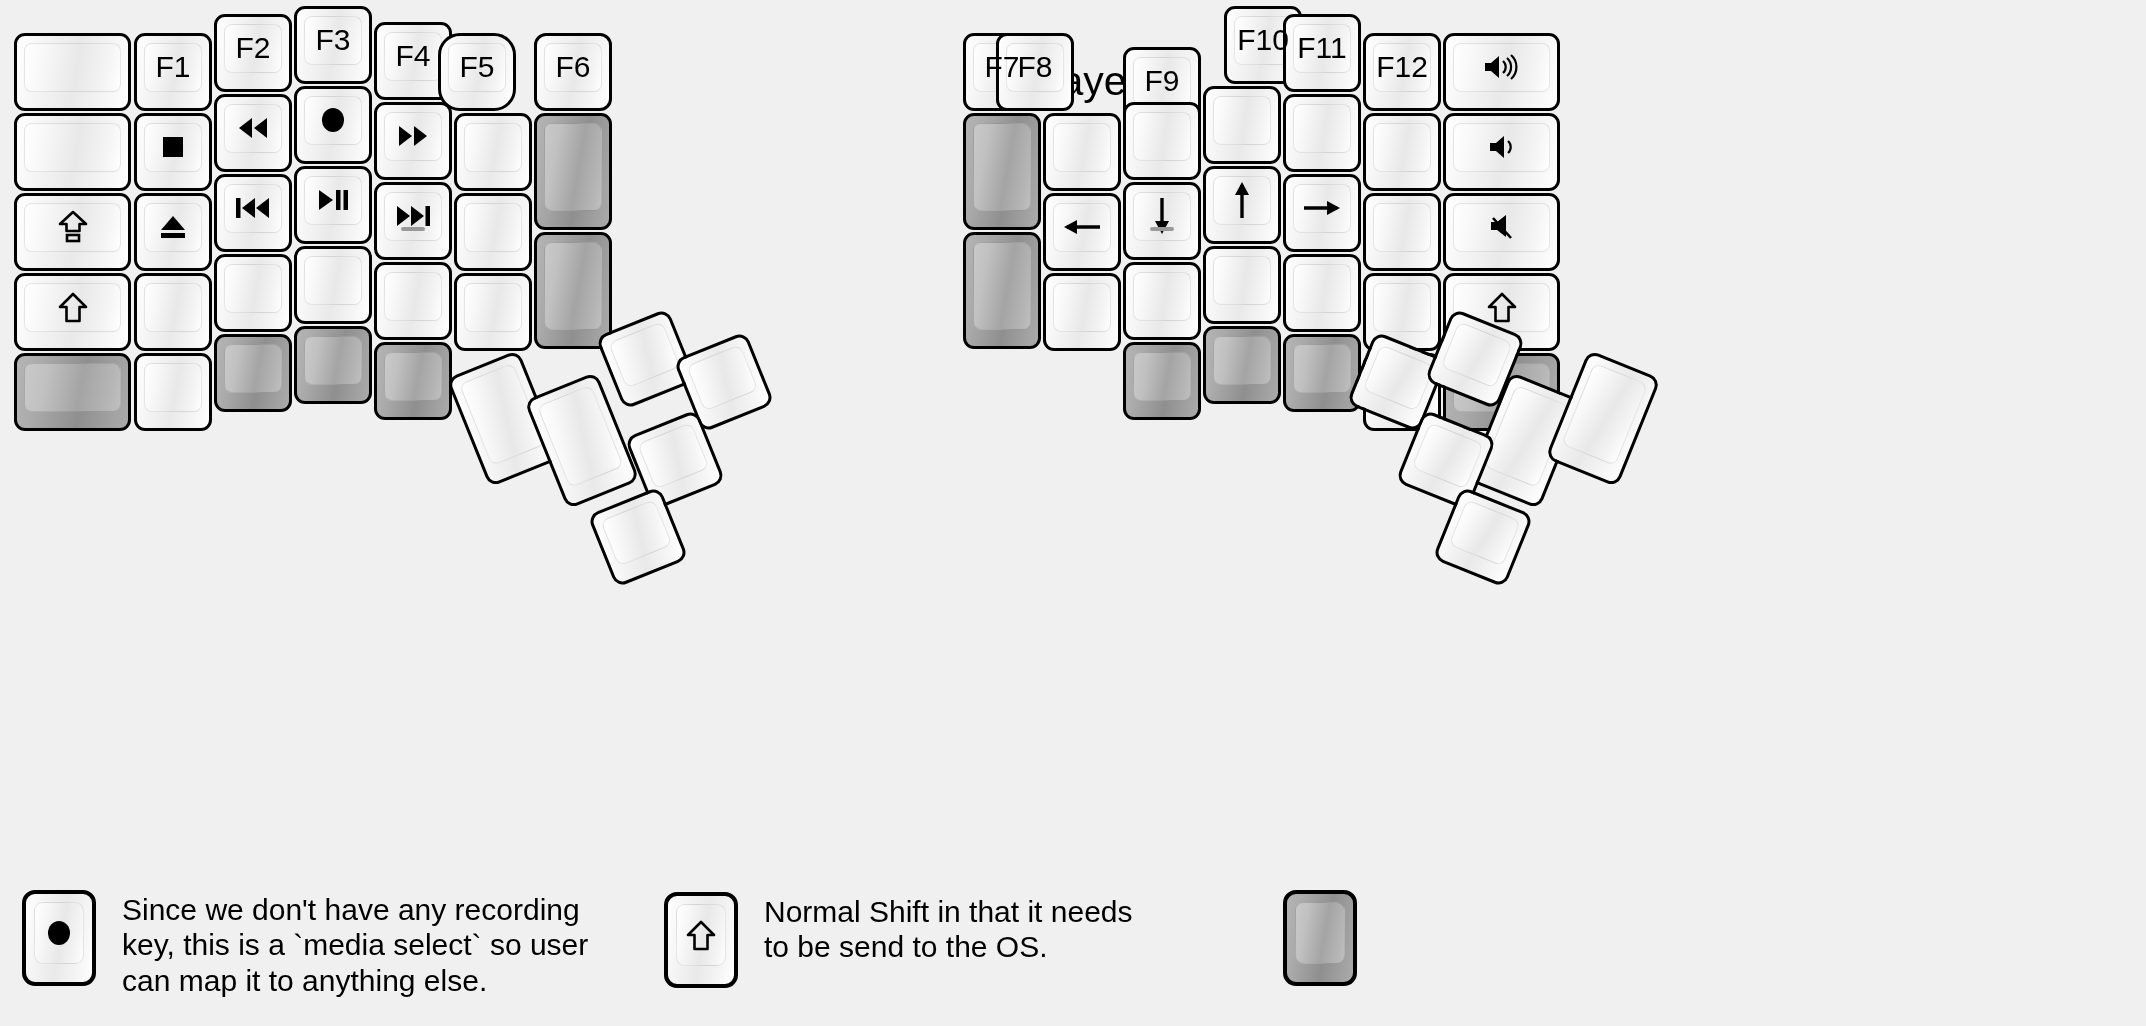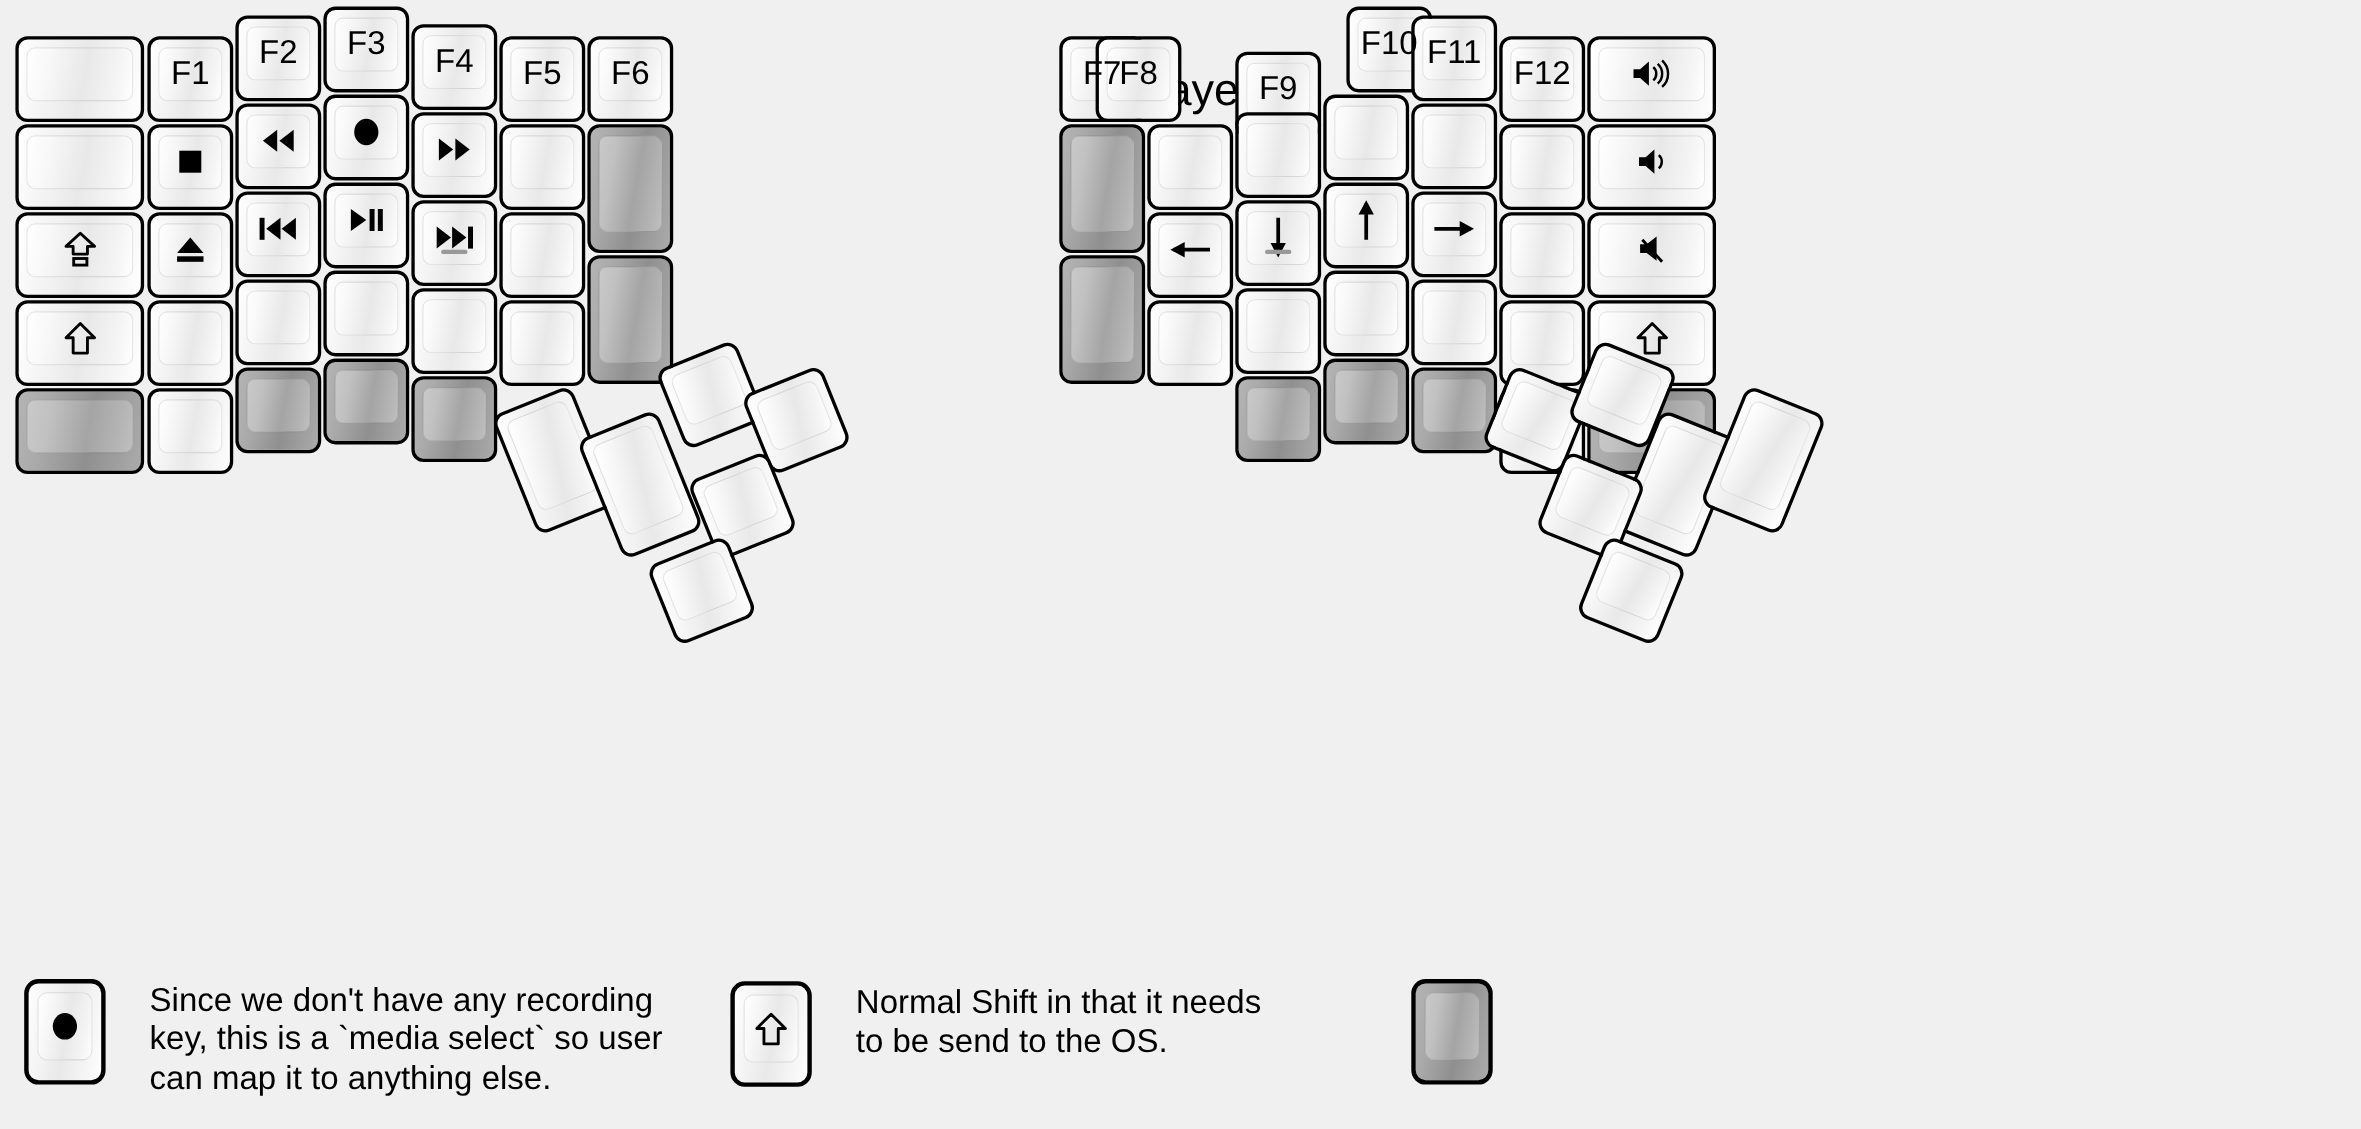--- a/index.html
+++ b/index.html
@@ -90,21 +90,21 @@
   }
   .legend-key.trans .cap{
     background:linear-gradient(100deg,#c9c9c9 0%,#c1c1c1 22%,#a4a4a4 58%,#b6b6b6 88%,#c0c0c0 100%);
   }
   .legend-key .lbl{
     position:absolute;left:0;right:0;top:0;bottom:10px;
     display:flex;align-items:center;justify-content:center;
     font-size:30px;color:#000;z-index:2;
   }
   .legend-text{
-    margin-left:40px;
+    margin-left:26px;
     font-size:30px;
     line-height:1.18;
     color:#000;
     white-space:pre-line;
     padding-top:2px;
   }
 
   svg.ic{display:block;}
 </style>
 </head>
@@ -257,37 +257,37 @@
         <div class="bump"></div>
       </div>
       <div class="key" style="left: 374px; top: 262px; width: 78px; height: 78px;">
         <div class="cap"></div>
         <div class="lbl"></div>
       </div>
       <div class="key trans" style="left: 374px; top: 342px; width: 78px; height: 78px;">
         <div class="cap"></div>
         <div class="lbl"></div>
       </div>
-      <div class="key" style="left: 454px; top: 33px; width: 78px; height: 78px;">
+      <div class="key" style="left: 438px; top: 33px; width: 78px; height: 78px; border-radius: 22px;">
         <div class="cap"></div>
         <div class="lbl">F5</div>
       </div>
       <div class="key" style="left: 454px; top: 113px; width: 78px; height: 78px;">
         <div class="cap"></div>
         <div class="lbl"></div>
       </div>
       <div class="key" style="left: 454px; top: 193px; width: 78px; height: 78px;">
         <div class="cap"></div>
         <div class="lbl"></div>
       </div>
       <div class="key" style="left: 454px; top: 273px; width: 78px; height: 78px;">
         <div class="cap"></div>
         <div class="lbl"></div>
       </div>
-      <div class="key" style="left: 534px; top: 33px; width: 78px; height: 78px;">
+      <div class="key" style="left: 534px; top: 33px; width: 78px; height: 78px; border-radius: 12px;">
         <div class="cap"></div>
         <div class="lbl">F6</div>
       </div>
       <div class="key trans" style="left: 534px; top: 113px; width: 78px; height: 117px;">
         <div class="cap"></div>
         <div class="lbl"></div>
       </div>
       <div class="key trans" style="left: 534px; top: 232px; width: 78px; height: 117px;">
         <div class="cap"></div>
         <div class="lbl"></div>

